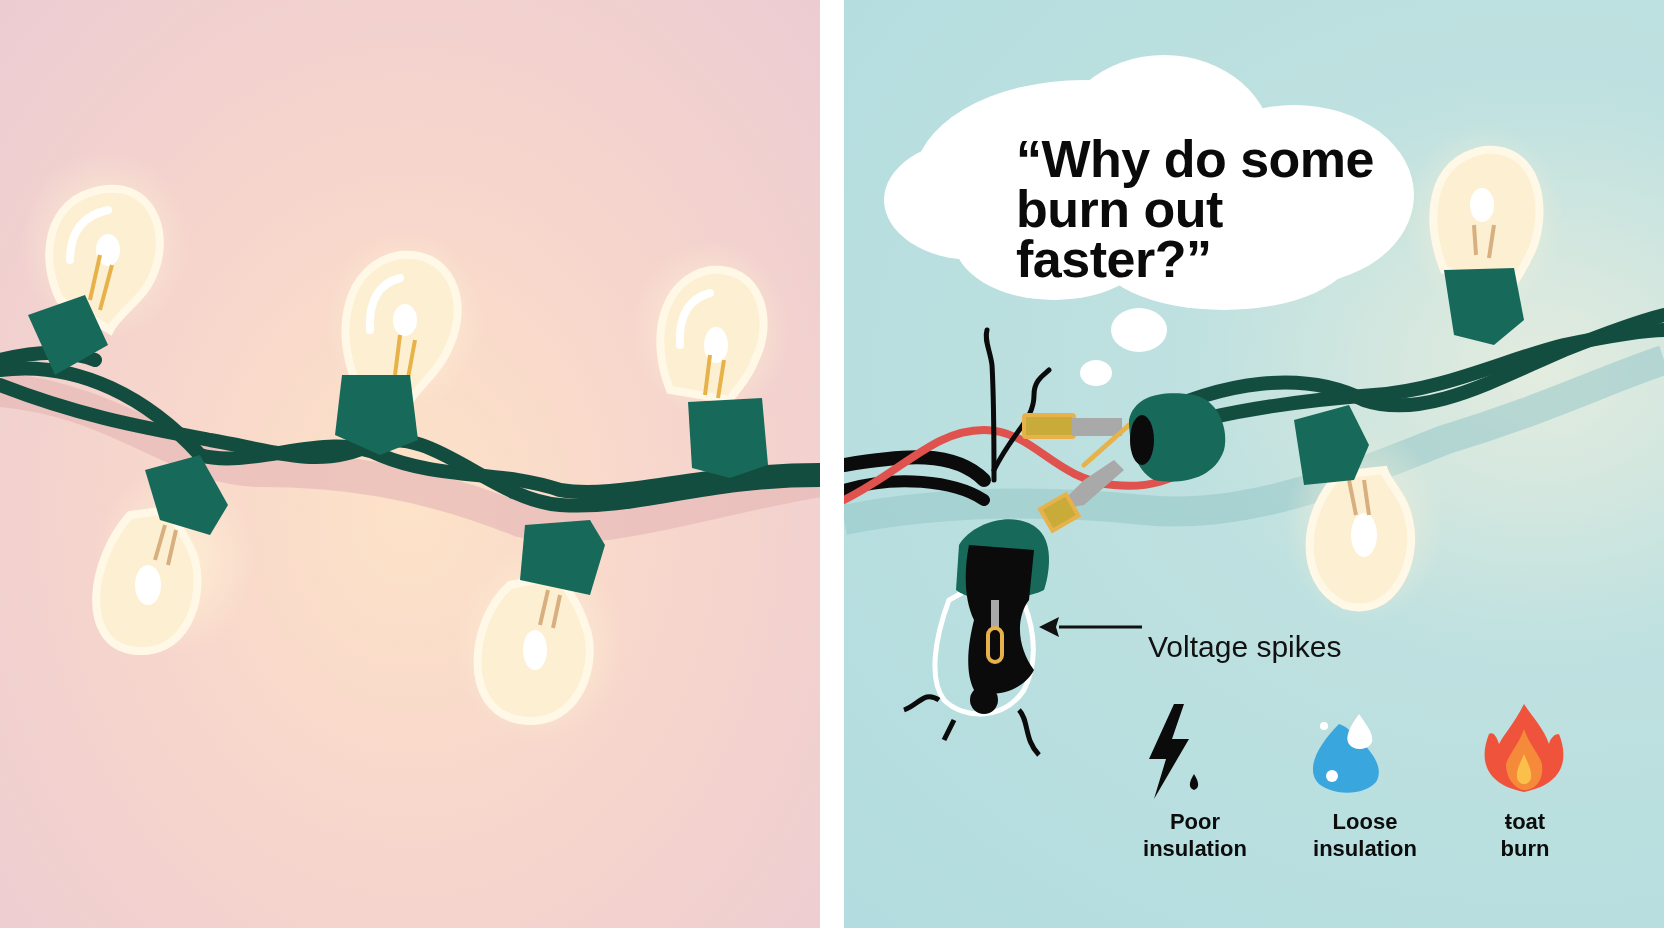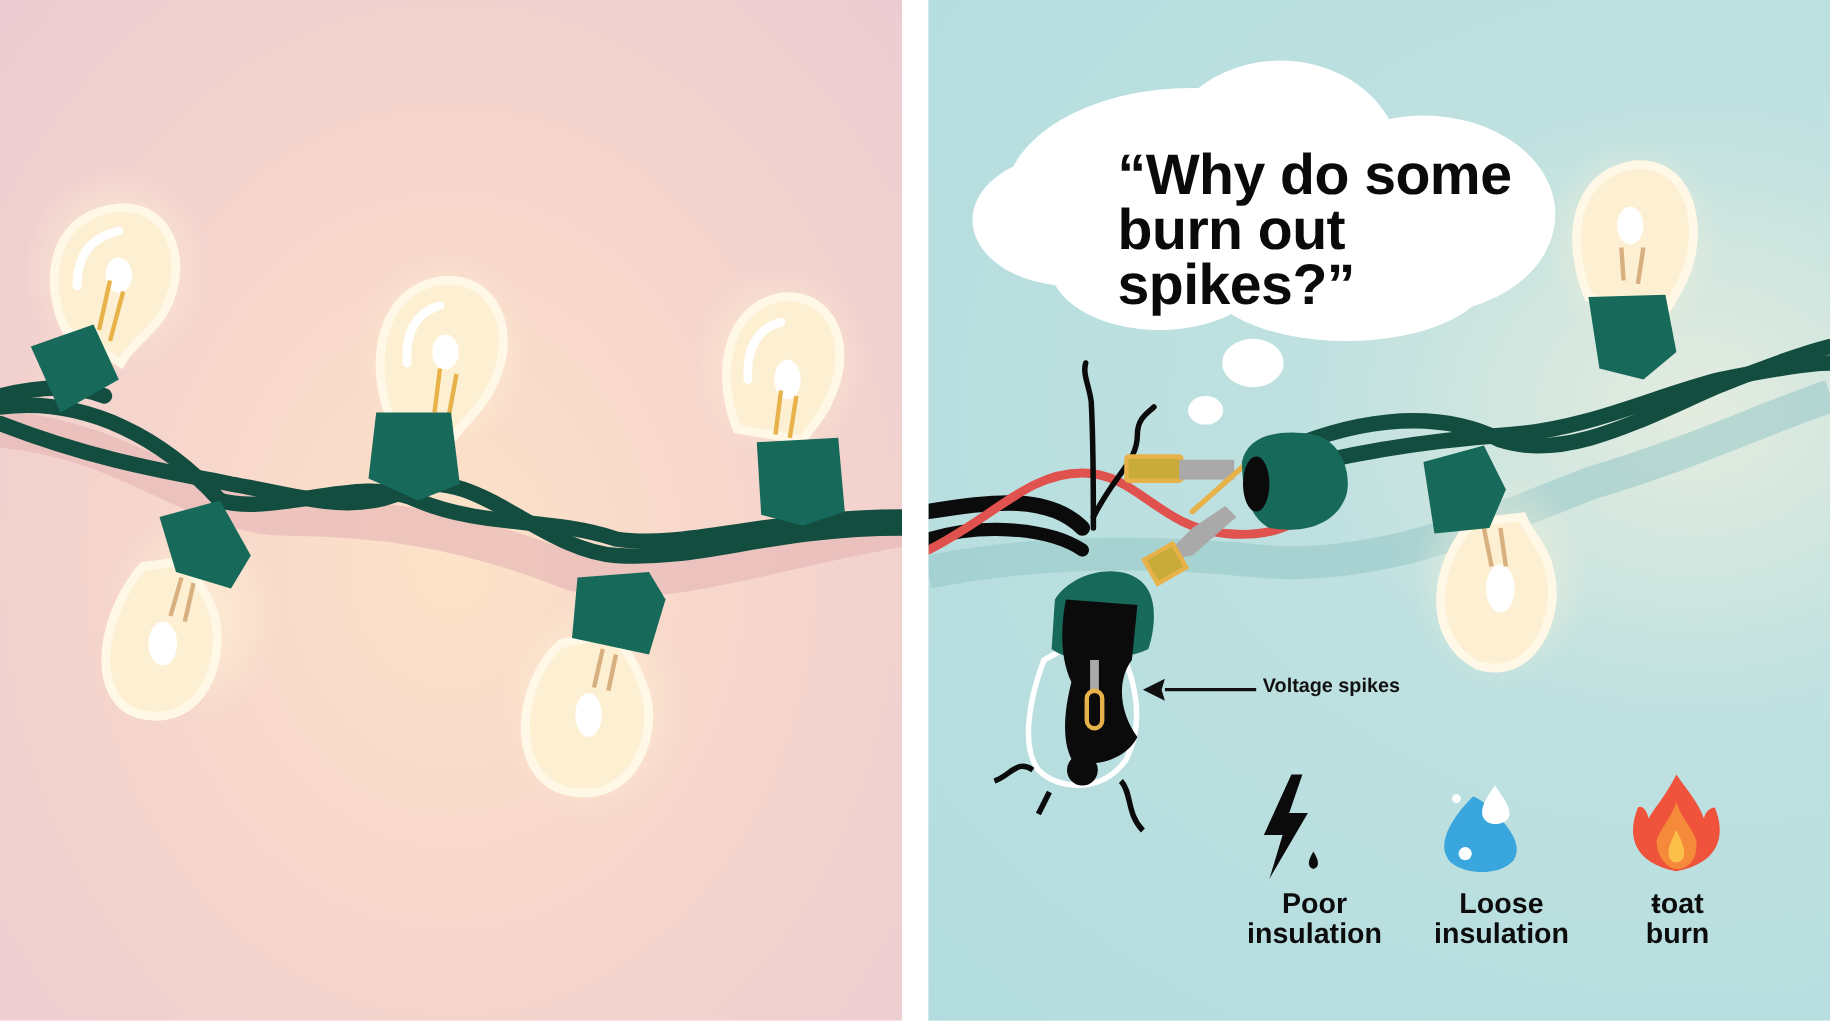--- a/index.html
+++ b/index.html
@@ -5,24 +5,24 @@
   html,body{margin:0;padding:0;}
   body{width:1664px;height:928px;overflow:hidden;background:#ffffff;font-family:"Liberation Sans",sans-serif;}
   .stage{position:relative;width:1664px;height:928px;}
   .panel{position:absolute;top:0;height:928px;overflow:hidden;}
   .panel-left{left:0;width:820px;background:radial-gradient(ellipse at 50% 55%,#fde3c8 0%,#f7d6cc 45%,#ecccd2 100%);}
   .panel-right{left:844px;width:820px;background:radial-gradient(ellipse at 85% 40%,#e4ecdf 0%,#bfe1e0 35%,#b2dcdf 100%);}
   .divider{position:absolute;left:820px;top:0;width:24px;height:928px;background:#ffffff;}
   svg{position:absolute;left:0;top:0;}
   .bubble-text{position:absolute;left:1016px;top:134px;width:380px;font-weight:700;font-size:52px;line-height:50px;color:#0a0a0a;letter-spacing:-0.5px;}
   .bubble-line{display:block;}
-  .callout{position:absolute;left:1148px;top:613px;font-weight:700;font-size:18px;color:#111;}
+  .callout{position:absolute;left:1148px;top:630px;font-weight:400;font-size:30px;color:#111;}
   .causes{position:absolute;left:1120px;top:700px;width:470px;height:180px;}
   .cause{position:absolute;top:0;width:170px;text-align:center;}
-  .cause .label{position:absolute;top:108px;left:0;width:170px;font-weight:700;font-size:26px;line-height:27px;color:#0c0c0c;}
+  .cause .label{position:absolute;top:108px;left:0;width:170px;font-weight:700;font-size:22px;line-height:27px;color:#0c0c0c;}
   .cause .label span{display:block;}
 </style>
 </head>
 <body>
 
 <div class="stage">
 
   <div class="panel panel-left">
     <svg width="820" height="928" viewBox="0 0 820 928">
       <defs>
@@ -173,21 +173,21 @@
       <g transform="translate(640,704)">
         <path d="M40 0 C30 20,20 30,15 40 C12 30,8 28,5 30 C-5 55,0 80,40 88 C80 80,85 55,75 30 C70 30,66 35,65 40 C60 25,50 15,40 0 Z" fill="#f0533b"></path>
         <path d="M40 25 C35 40,25 50,22 60 C22 78,35 86,40 86 C50 86,60 78,58 60 C55 50,45 40,40 25 Z" fill="#f58b3a"></path>
         <path d="M40 50 C36 60,32 66,33 74 C35 82,45 82,47 74 C48 66,44 60,40 50 Z" fill="#fbc04a"></path>
       </g>
     </svg>
   </div>
 
   <div class="bubble-text">
     <span class="bubble-line">“Why do some</span>
-    <span class="bubble-line">burn out spikes?”</span>
+    <span class="bubble-line">burn out faster?”</span>
   </div>
 
   <div class="callout">Voltage spikes</div>
 
   <div class="causes">
     <div class="cause" style="left:-10px;">
       <div class="label">
         <span>Poor</span>
         <span>insulation</span>
       </div>

